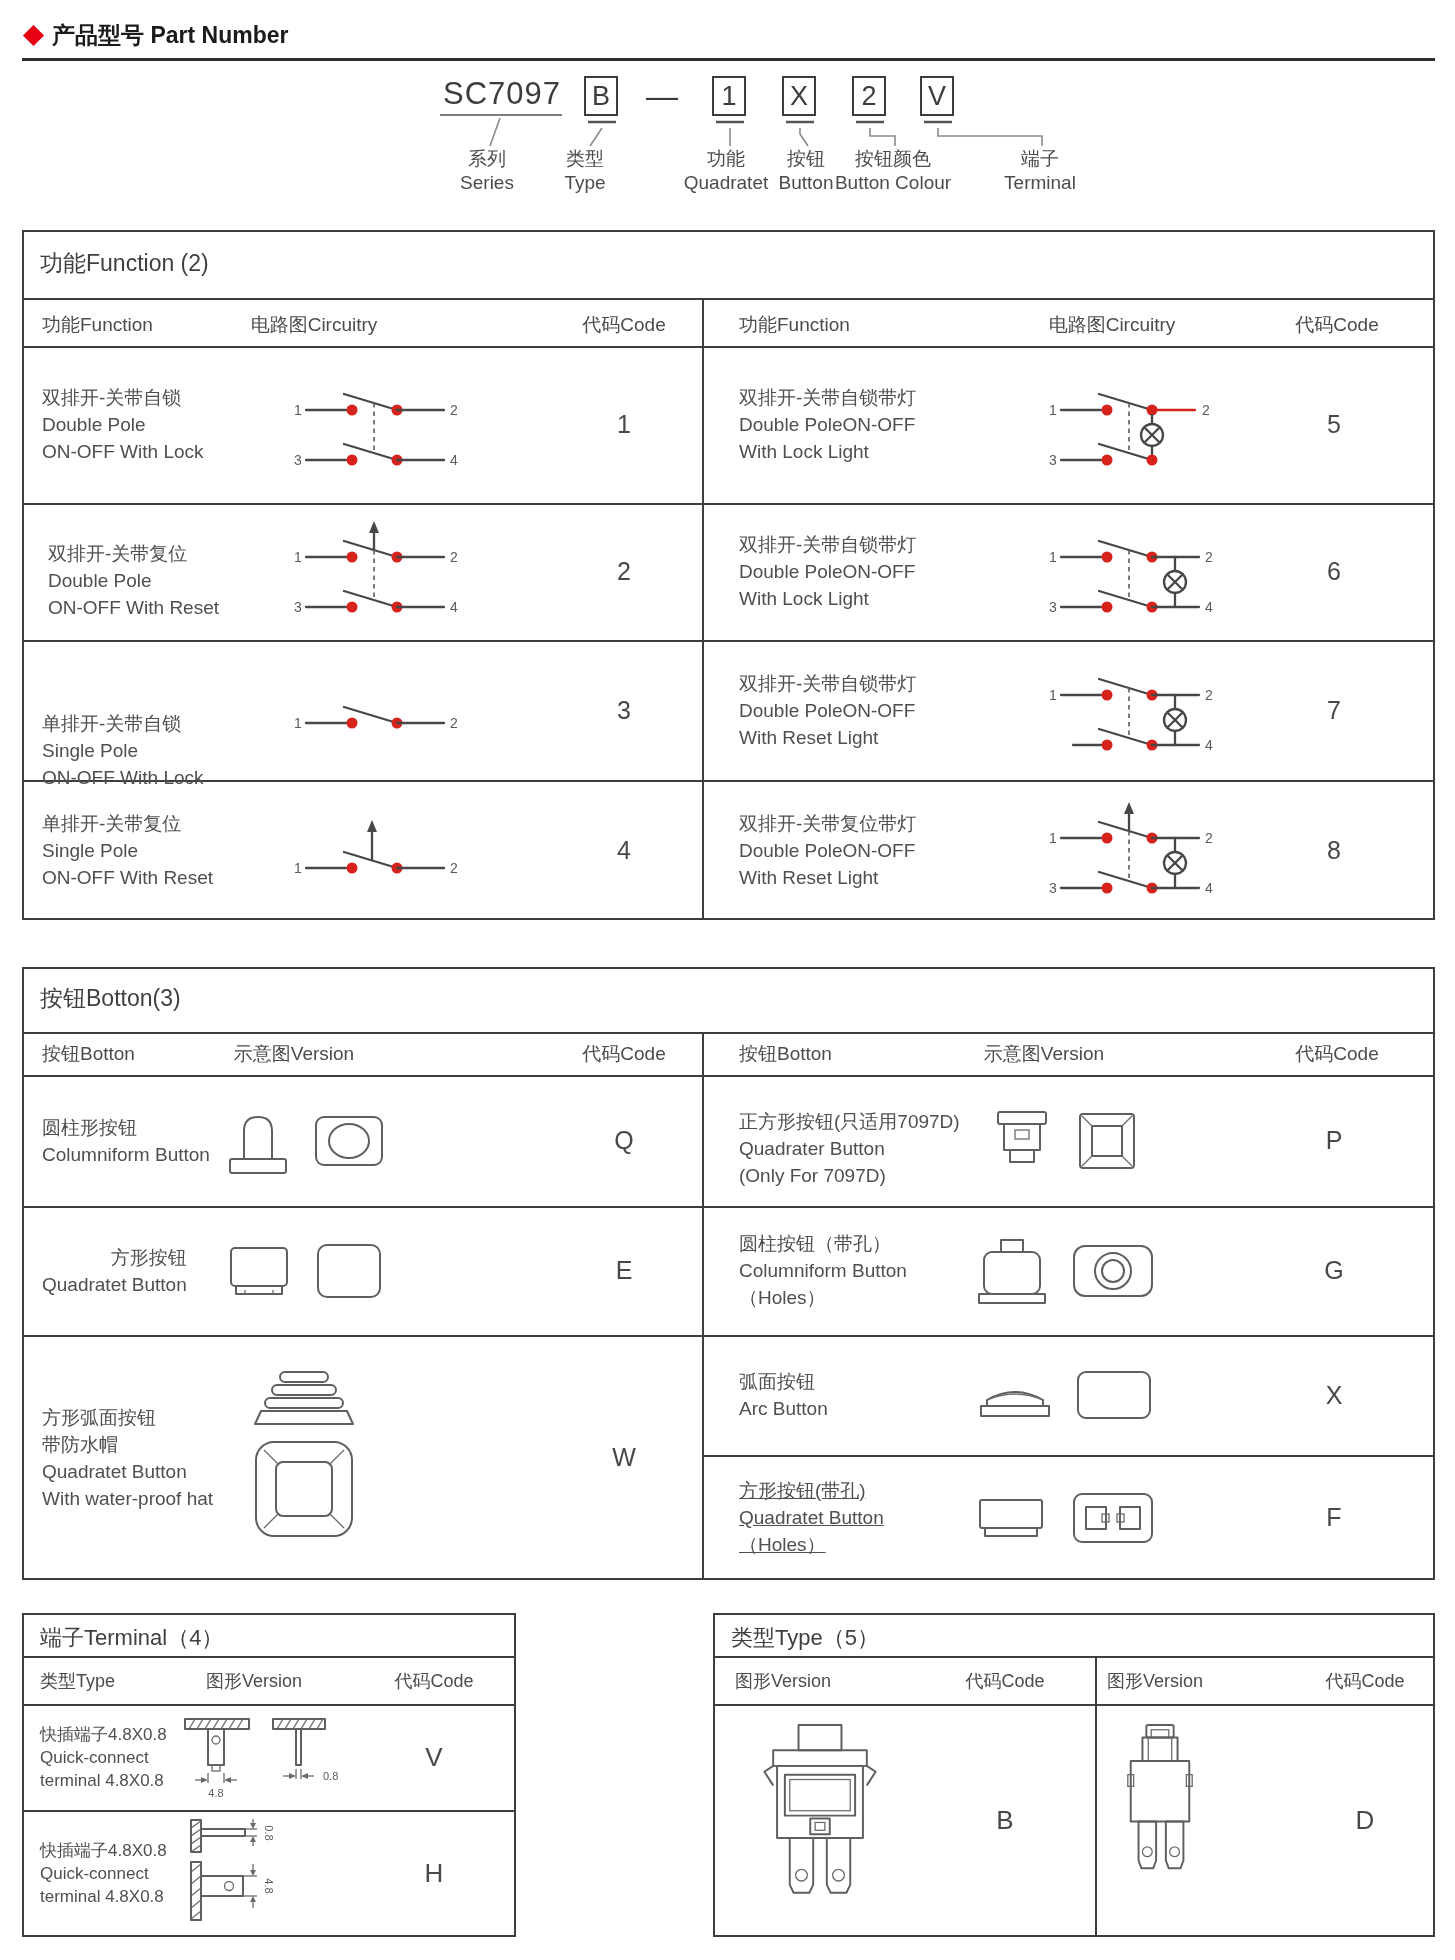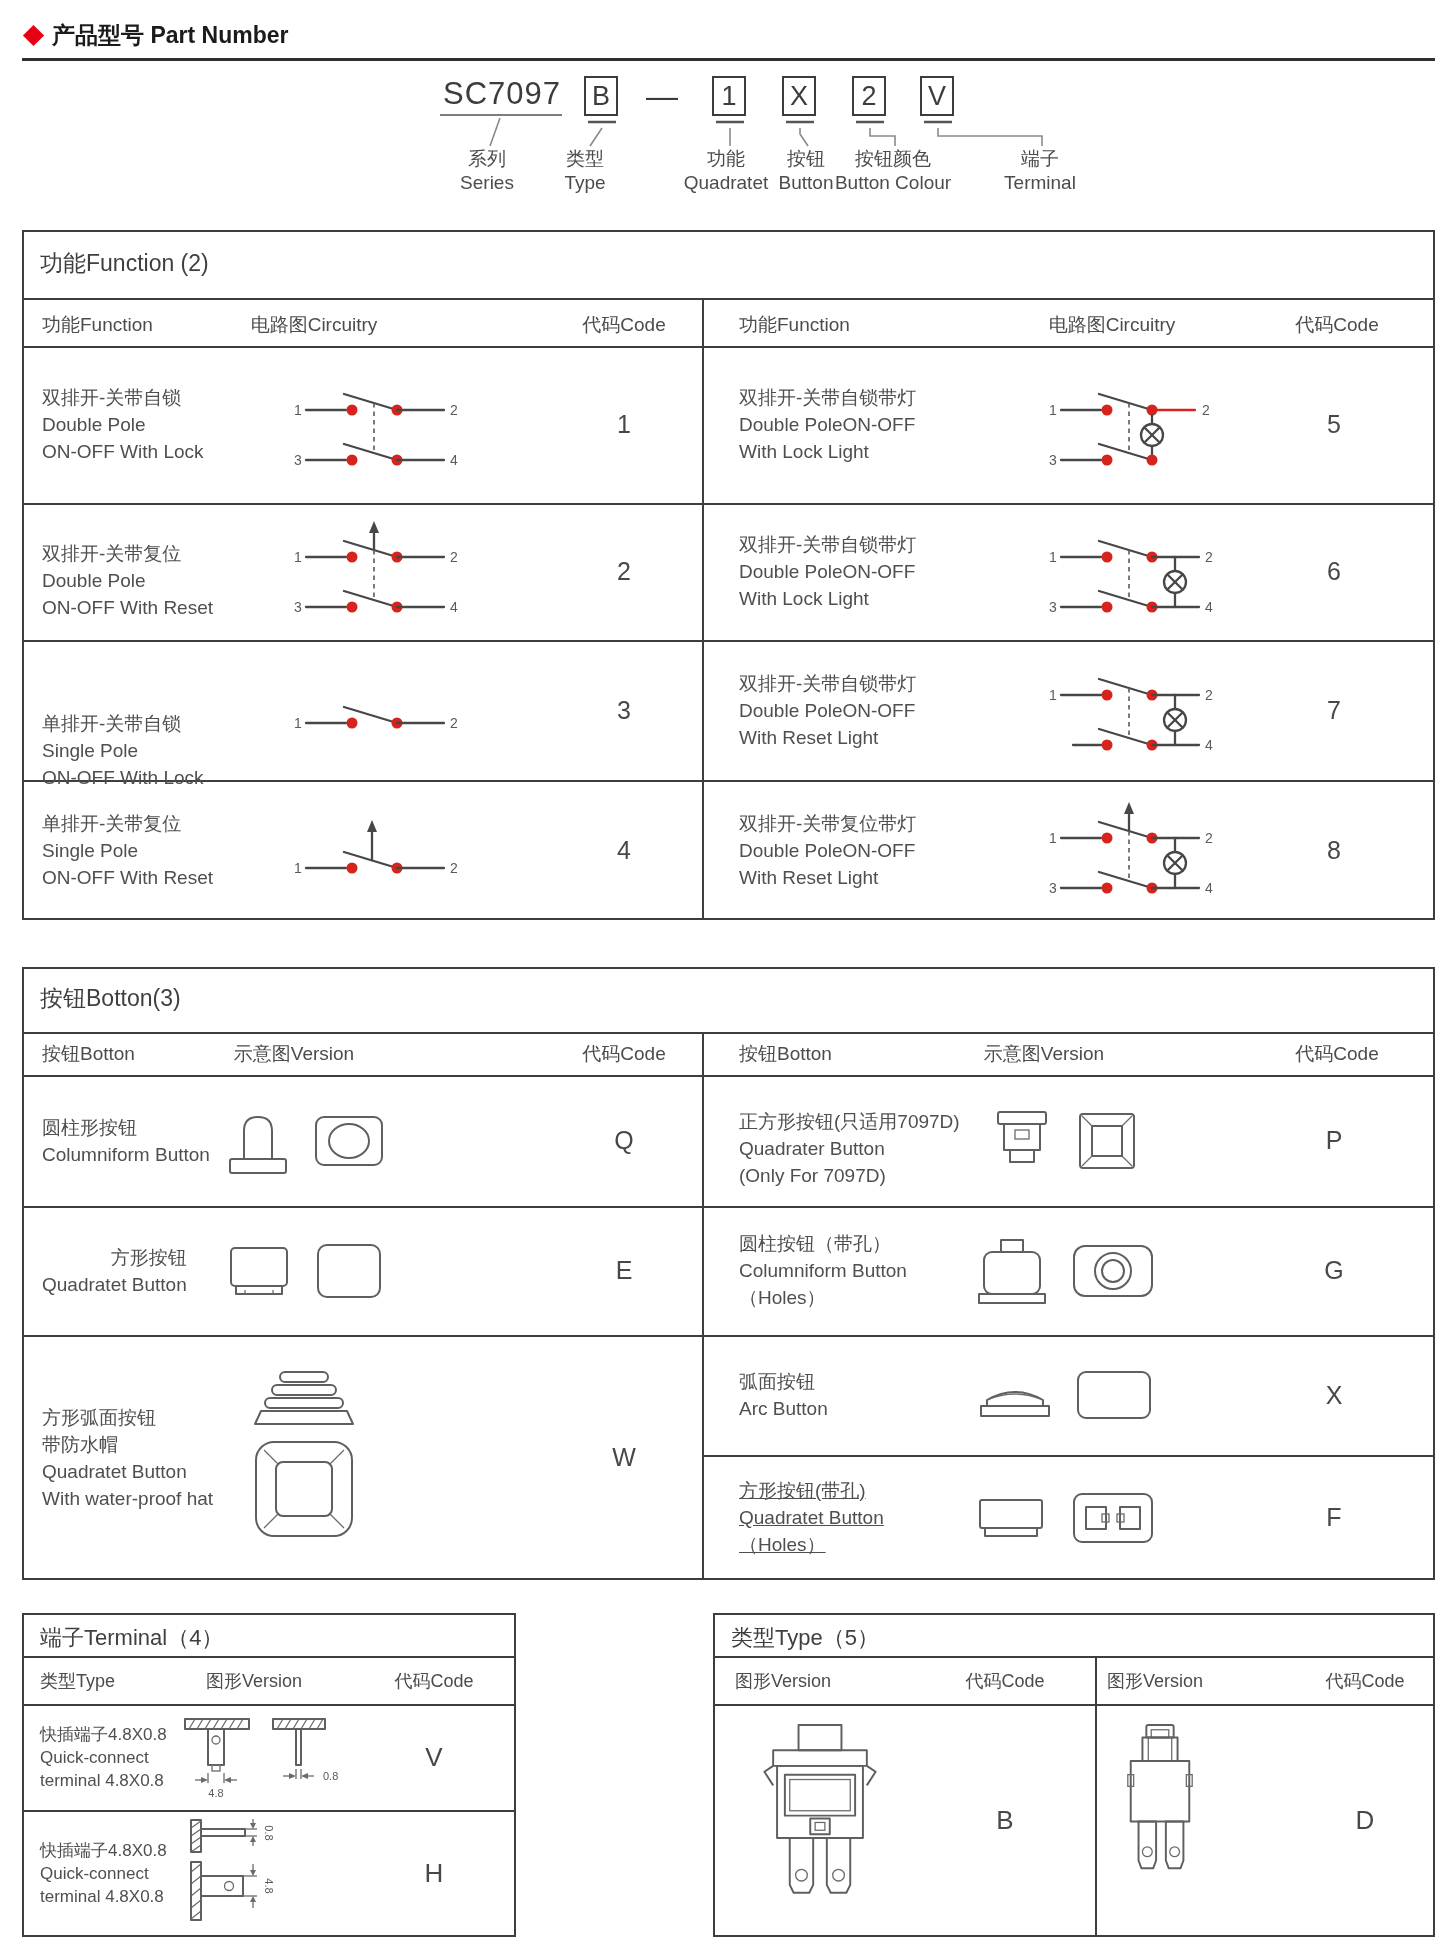--- a/index.html
+++ b/index.html
@@ -106,21 +106,21 @@
   <div class="ln" style="left:678px;top:66px;bottom:0;width:1.6px;"></div>
   <div class="ln" style="left:0;right:0;top:271px;height:1.6px;"></div>
   <div class="ln" style="left:0;right:0;top:408px;height:1.6px;"></div>
   <div class="ln" style="left:0;right:0;top:548px;height:1.6px;"></div>
 
   <div class="txtcell" style="left:18px;top:114px;height:157px;">
     <div>双排开-关带自锁</div>
     <div>Double Pole</div>
     <div>ON-OFF With Lock</div>
   </div>
-  <div class="txtcell" style="left:18px;top:271px;height:154px;">
+  <div class="txtcell" style="left:24px;top:271px;height:154px;">
     <div>双排开-关带复位</div>
     <div>Double Pole</div>
     <div>ON-OFF With Reset</div>
   </div>
   <div class="txtcell" style="left:18px;top:408px;height:140px;margin-top:40px;">
     <div>单排开-关带自锁</div>
     <div>Single Pole</div>
     <div>ON-OFF With Lock</div>
   </div>
   <div class="txtcell" style="left:18px;top:548px;height:140px;">

